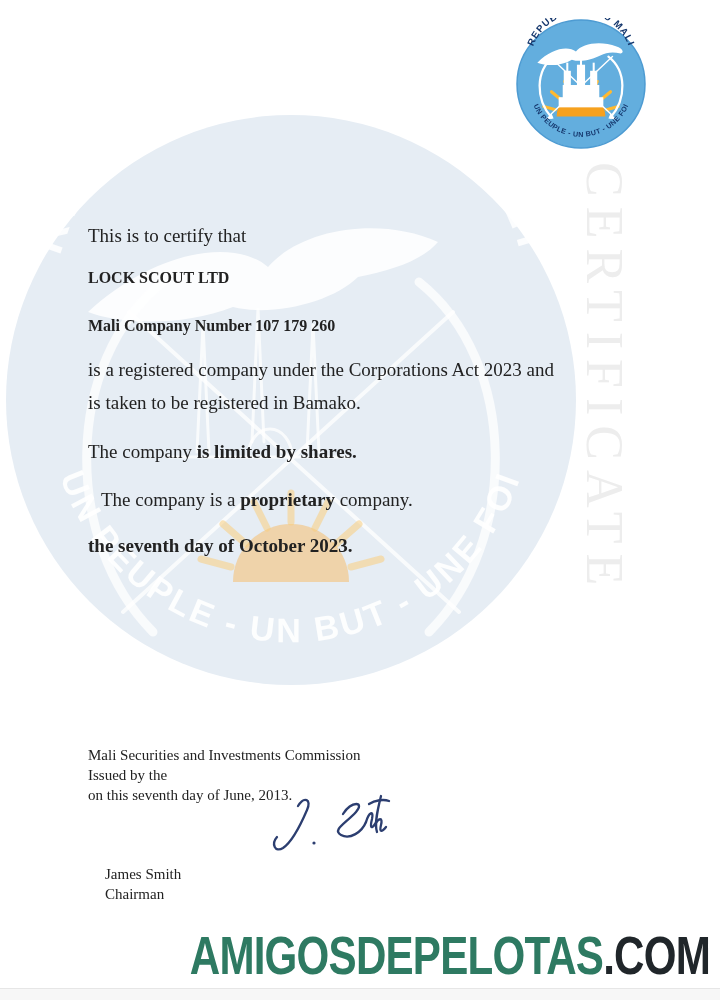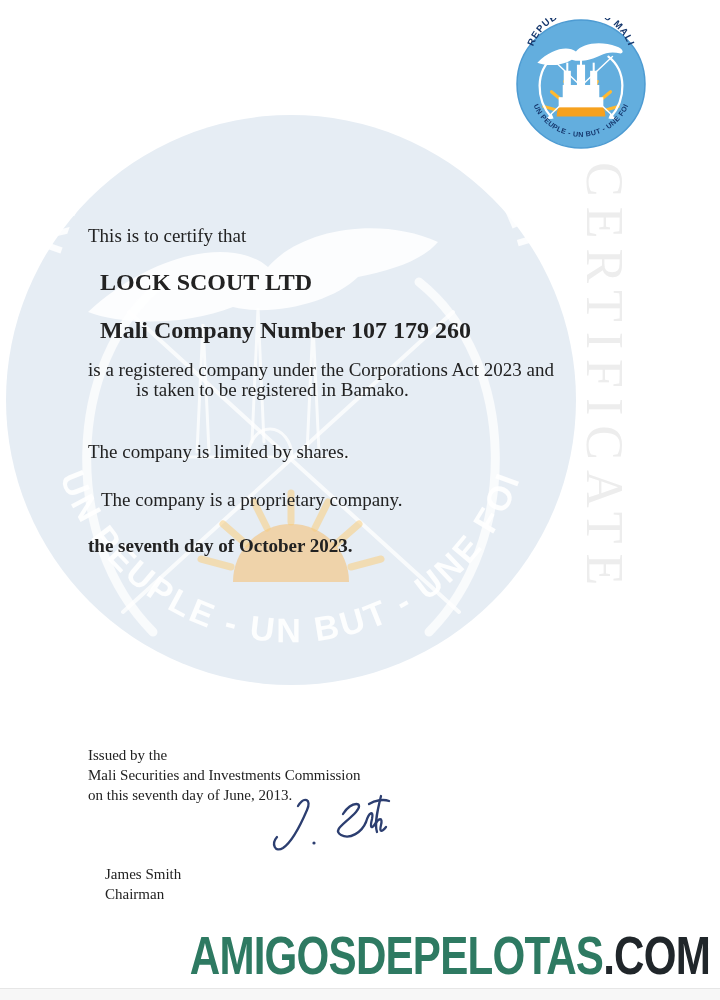--- a/index.html
+++ b/index.html
@@ -19,31 +19,31 @@
 
   
   #seal-svg { left:515px; top:18px; width:132px; height:132px; }
 
   
   .doc-title {
     left:88px; top:138px; font-size:27px; line-height:35px; font-weight:700; color:#151515;
   }
   .line { left:88px; white-space:nowrap; }
   .fs19 { font-size:19px; }
-  .fs20b { font-size:24px; font-weight:700;margin-left:12px; }
+  .fs20b { font-size:16px; font-weight:700; }
   .certify-line   { top:225px; }
   .company-name   { top:269px; }
   .company-number { top:317px; }
   .reg-line1      { top:359px;font-family:Liberation Serif, serif; }
-  .reg-line2      { top:379px;margin-left:48px; }
+  .reg-line2      { top:392px; }
   .limited-line   { top:441px; }
   .proprietary-line { top:489px;margin-left:13px; }
   .commence-block { top:533px; font-size:19px; line-height:26px; }
   .commence-block .bold2 { font-weight:700; }
-  b, .b { font-weight:400; }
+  b, .b { font-weight:700; }
 
   .issued-block { left:88px; top:745px; font-size:15px; line-height:20px; color:#222; }
   #signature-svg { left:248px; top:792px; width:150px; height:80px; }
   .signer-block { left:88px; top:864px; font-size:15px; line-height:20px;margin-left:17px; }
 
   
   .brand {
     right:10px; top:924px; white-space:nowrap;
     font-family:"Liberation Sans", sans-serif; font-weight:700;
     font-size:54px; letter-spacing:-1px;
@@ -174,22 +174,22 @@
 
 <div class="abs line fs19 proprietary-line">
   <span>The company is a </span><b>proprietary</b><span> company.</span>
 </div>
 
 <div class="abs commence-block" style="left:88px;">
   <div class="bold2">the seventh day of October 2023.</div>
 </div>
 
 <div class="abs issued-block">
+  <div>Mali Securities and Investments Commission</div>
   <div>Issued by the</div>
-  <div>Mali Securities and Investments Commission</div>
   <div>on this seventh day of June, 2013.</div>
 </div>
 
 <svg id="signature-svg" class="abs" viewBox="0 0 150 80" xmlns="http://www.w3.org/2000/svg">
   <g stroke="#2c3e70" stroke-width="2.3" fill="none" stroke-linecap="round" stroke-linejoin="round">
     <path d="M50 14 C56 4 64 7 59 18 C53 32 44 50 35 56 C27 61 23 52 29 45"></path>
     <circle cx="66" cy="51" r="1.6" fill="#2c3e70" stroke="none"></circle>
     <path d="M95 22 C104 8 117 10 108 20 C97 32 84 38 93 43 C102 48 114 40 118 30"></path>
     <path d="M118 30 C121 20 126 18 124 27 C122 35 123 38 127 32 C131 26 135 25 133 33 C131 41 134 40 138 35"></path>
     <path d="M121 12 C127 8 136 7 141 9"></path>

